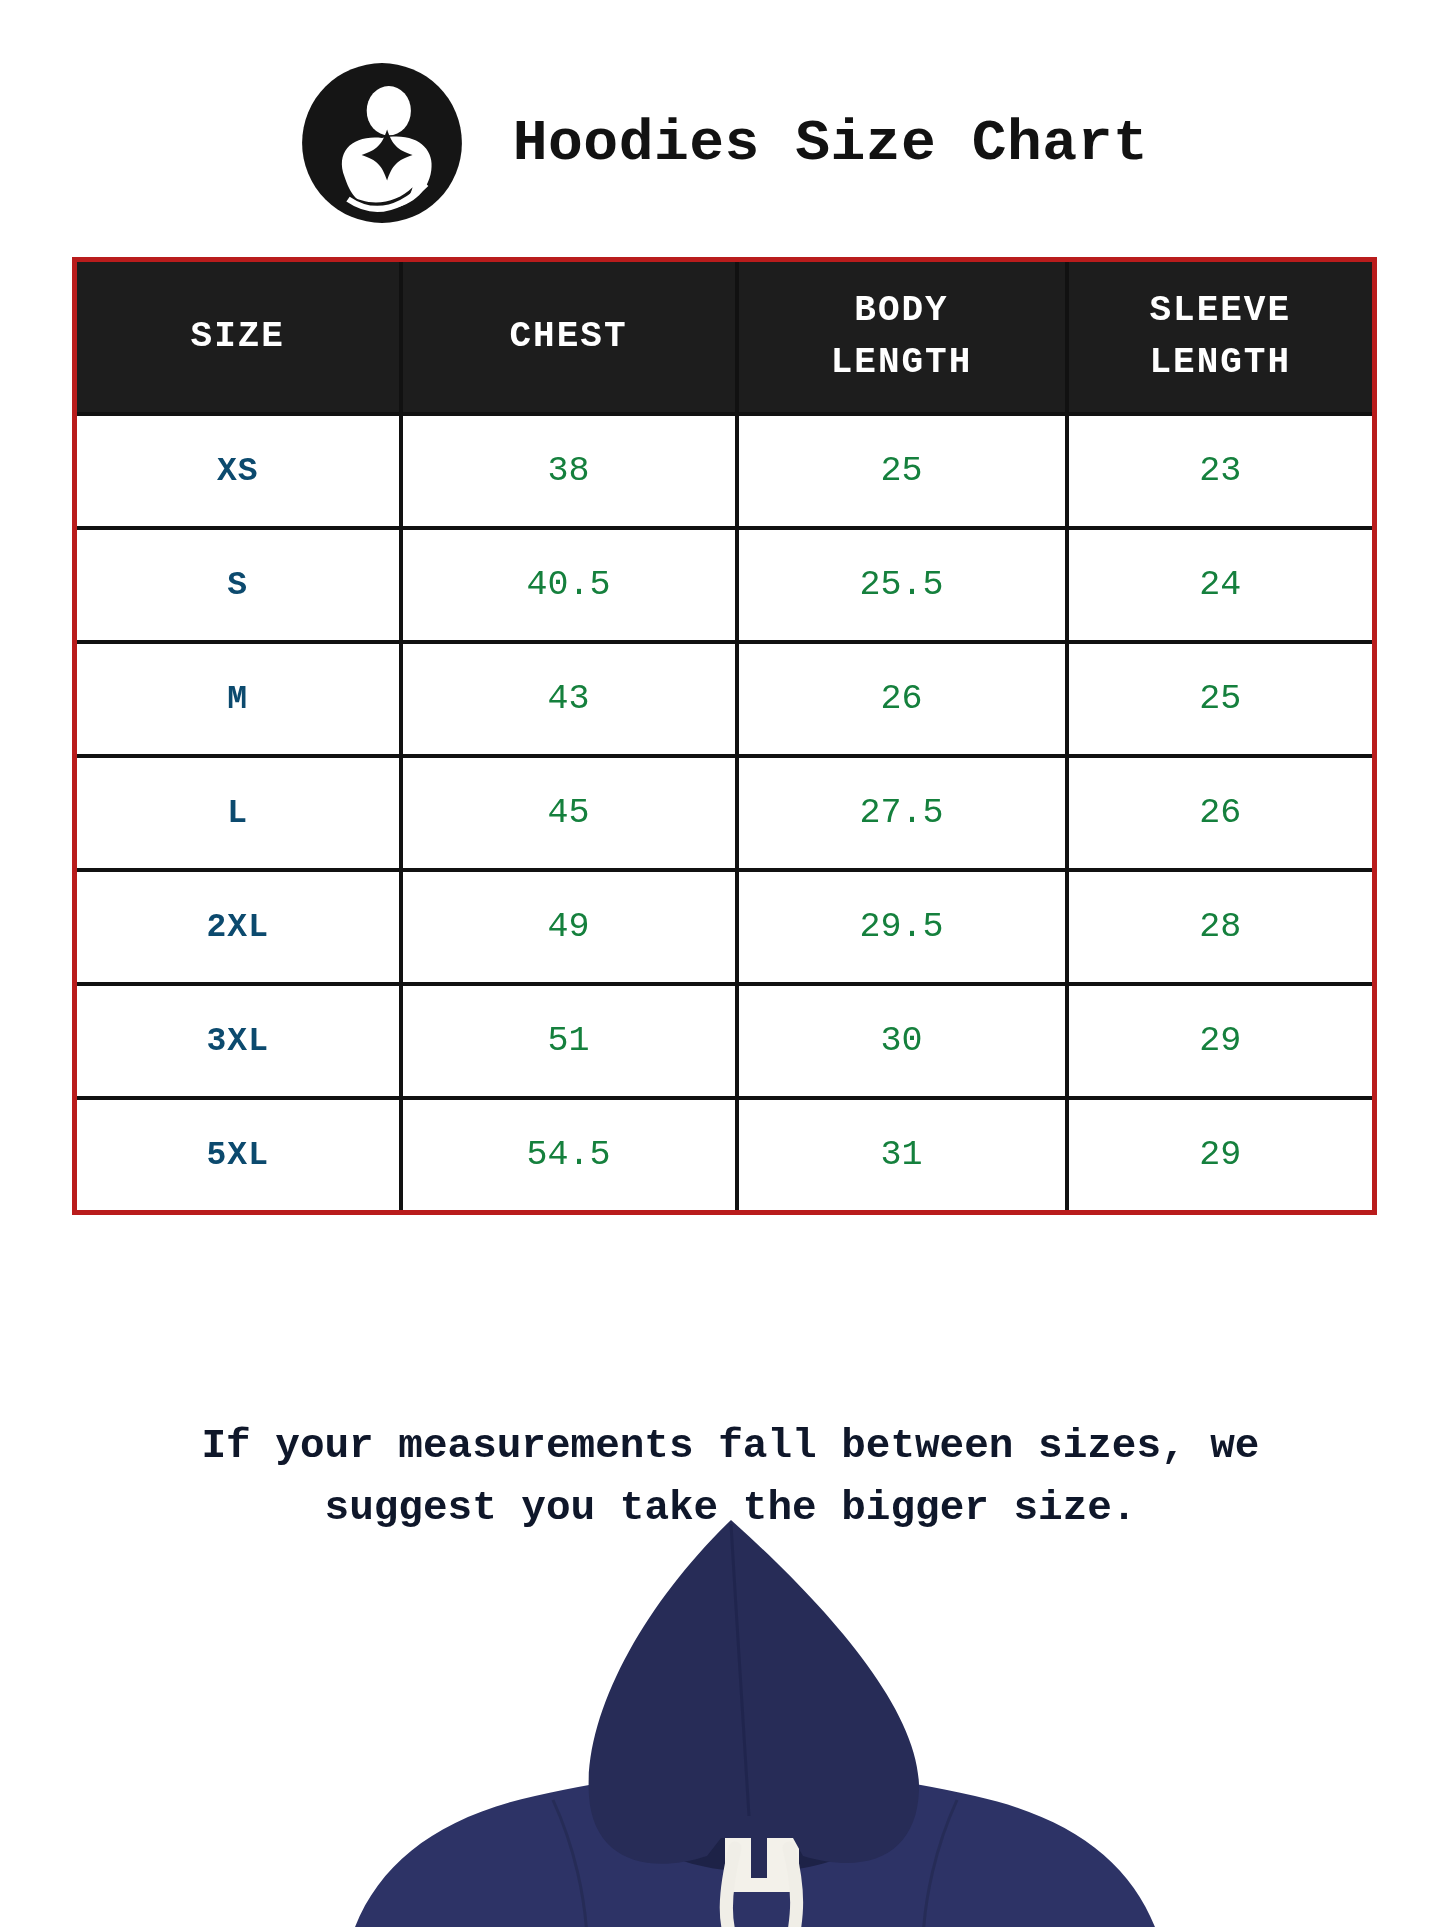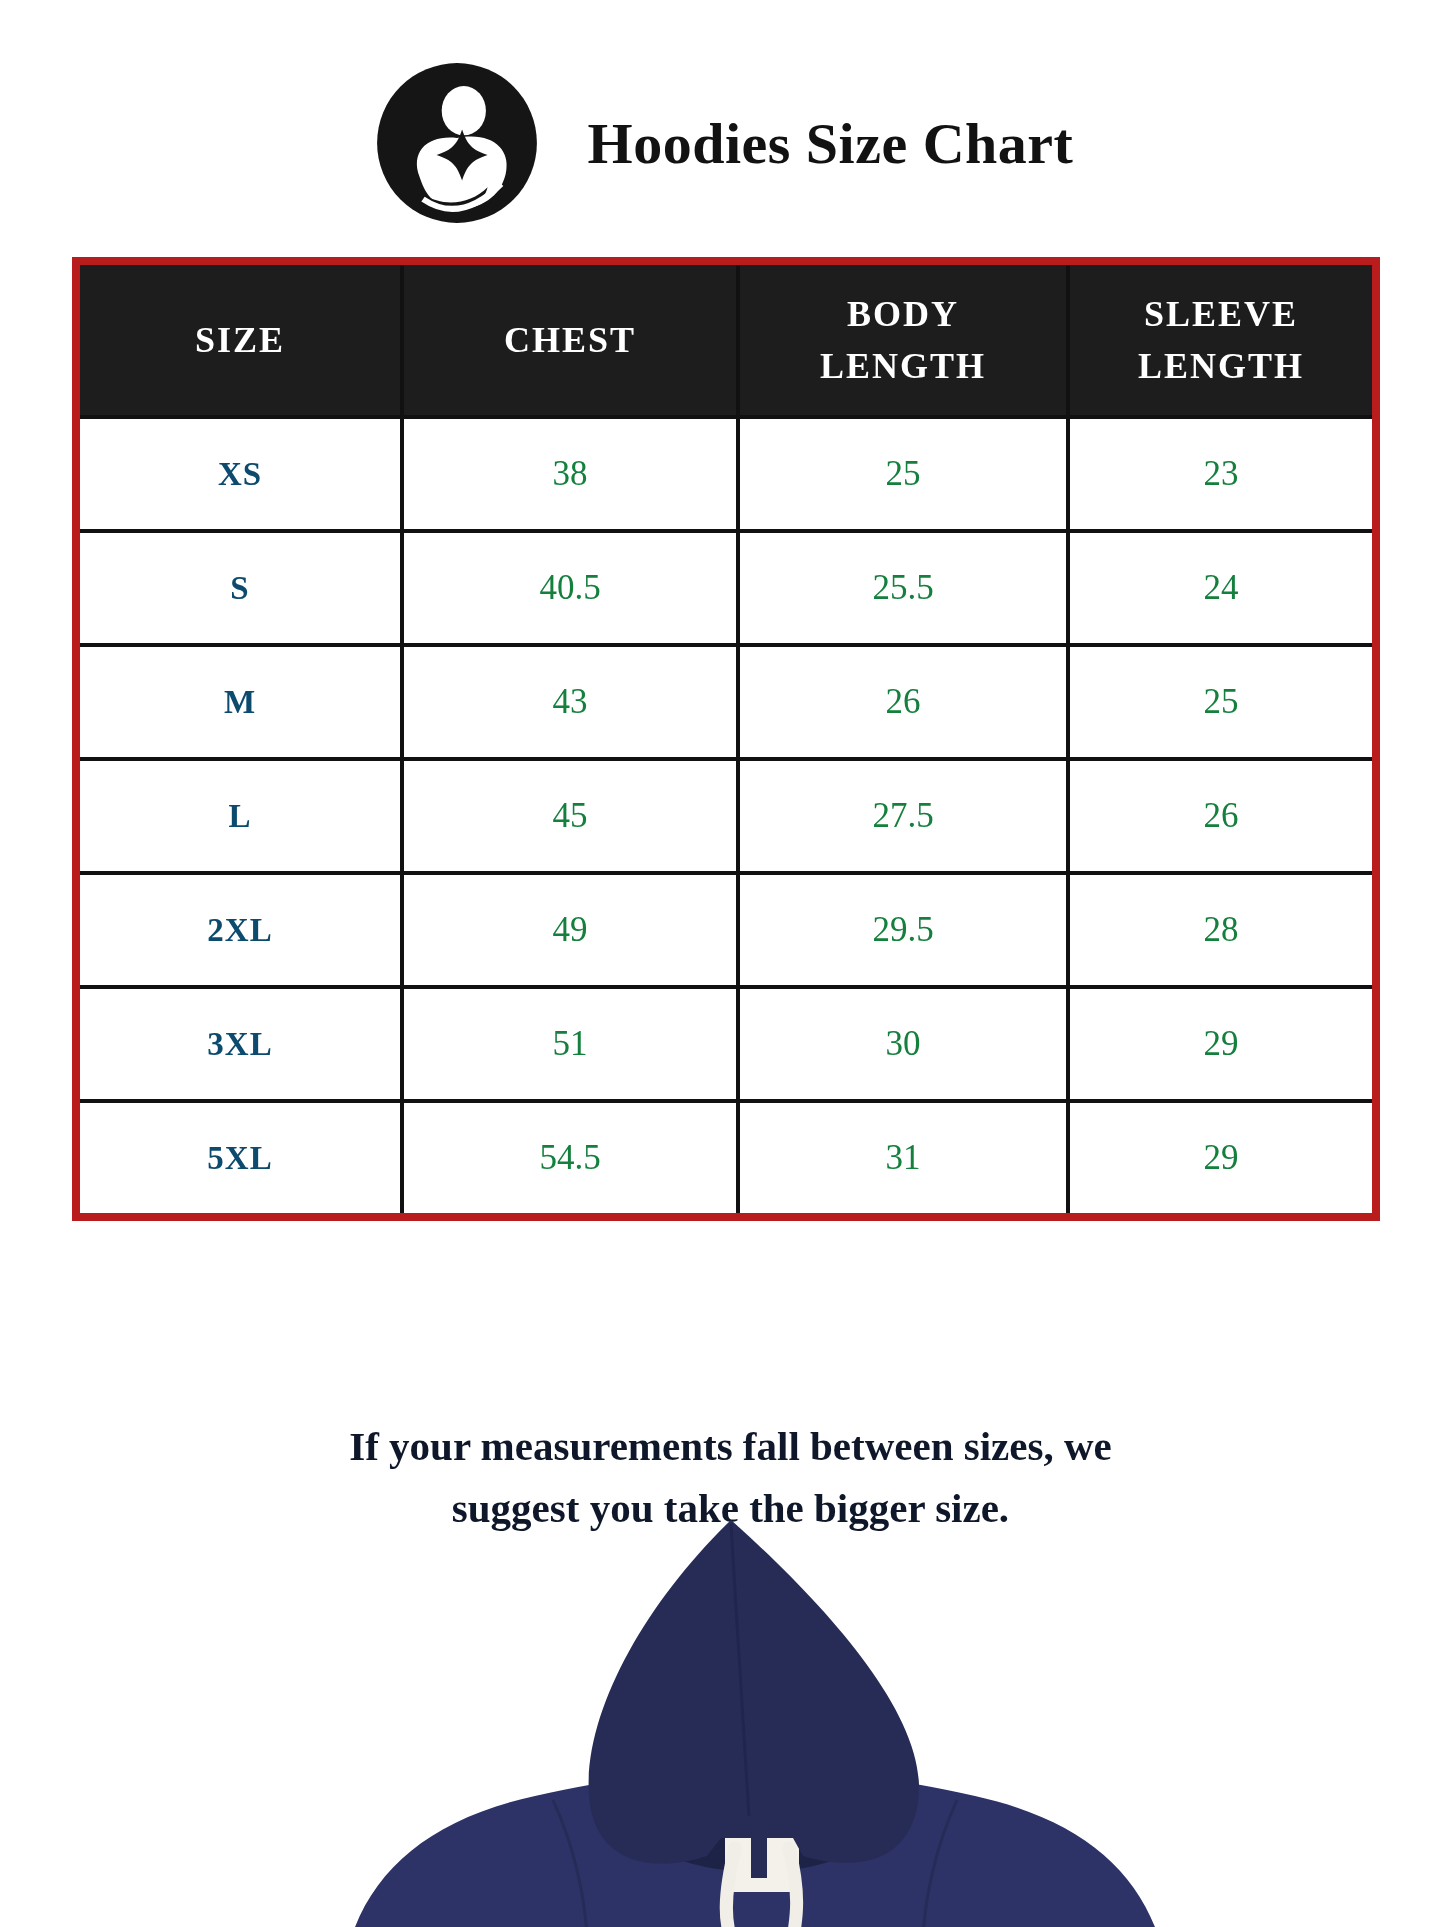--- a/index.html
+++ b/index.html
@@ -1,21 +1,21 @@
 <!DOCTYPE html>
 <html><head>
 <meta charset="utf-8">
 <style>
   html,body { margin:0; padding:0; background:#ffffff; }
   .page {
     position:relative;
     width:1445px; height:1927px;
     background:#ffffff;
     overflow:hidden;
-    font-family:Liberation Serif, serif;
+    font-family:Liberation Mono, monospace;
     color:#111;
   }
 
   
   .brand-header {
     position:absolute; top:58px; left:0; right:0;
     display:flex; align-items:center; justify-content:center;
     gap:46px;
   }
   .logo-wrap svg { width:170px; height:170px; display:block; }
@@ -25,21 +25,21 @@
     letter-spacing:0.5px;
     color:#121212;
   }
 
   
   .size-table {
     position:absolute; top:257px; left:72px;
     width:1300px;
     border-collapse:collapse;
     table-layout:fixed;
-    border:8px solid #b91c1c;
+    border:5px solid #b91c1c;
   }
   .size-table th, .size-table td {
     border:4px solid #111;
     text-align:center;
     vertical-align:middle;
     padding:0;
   }
   .size-table th {
     background:#1d1d1d;
     color:#ffffff;

